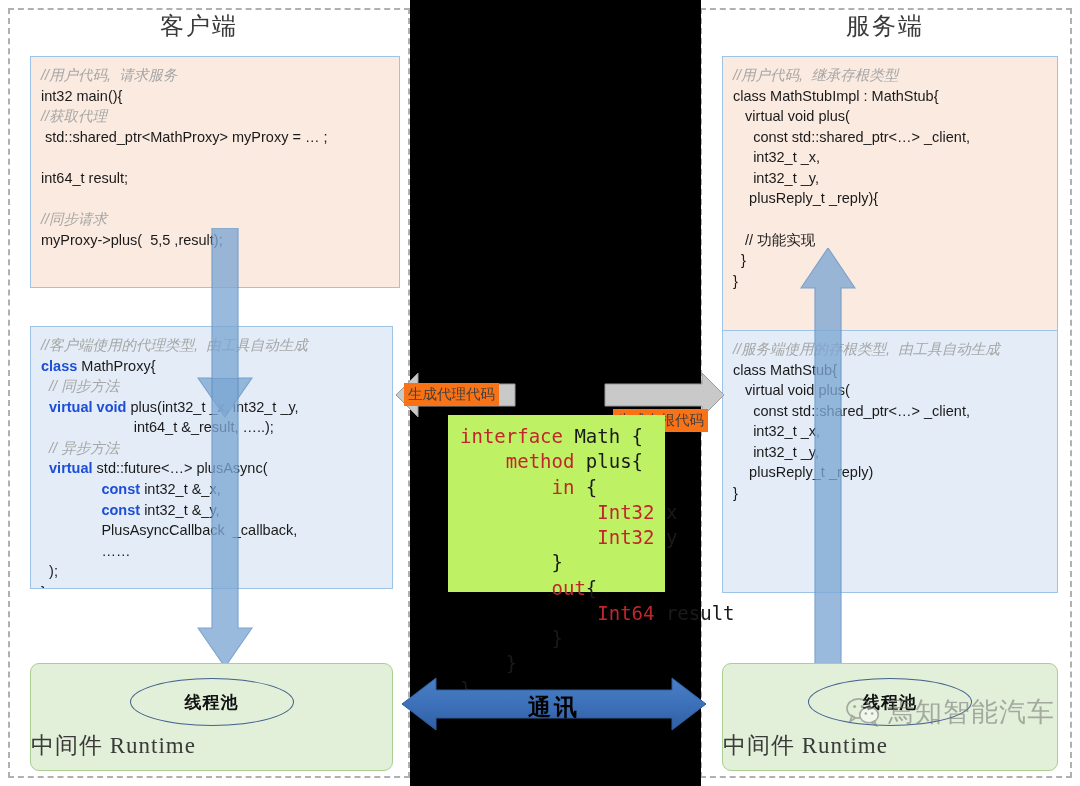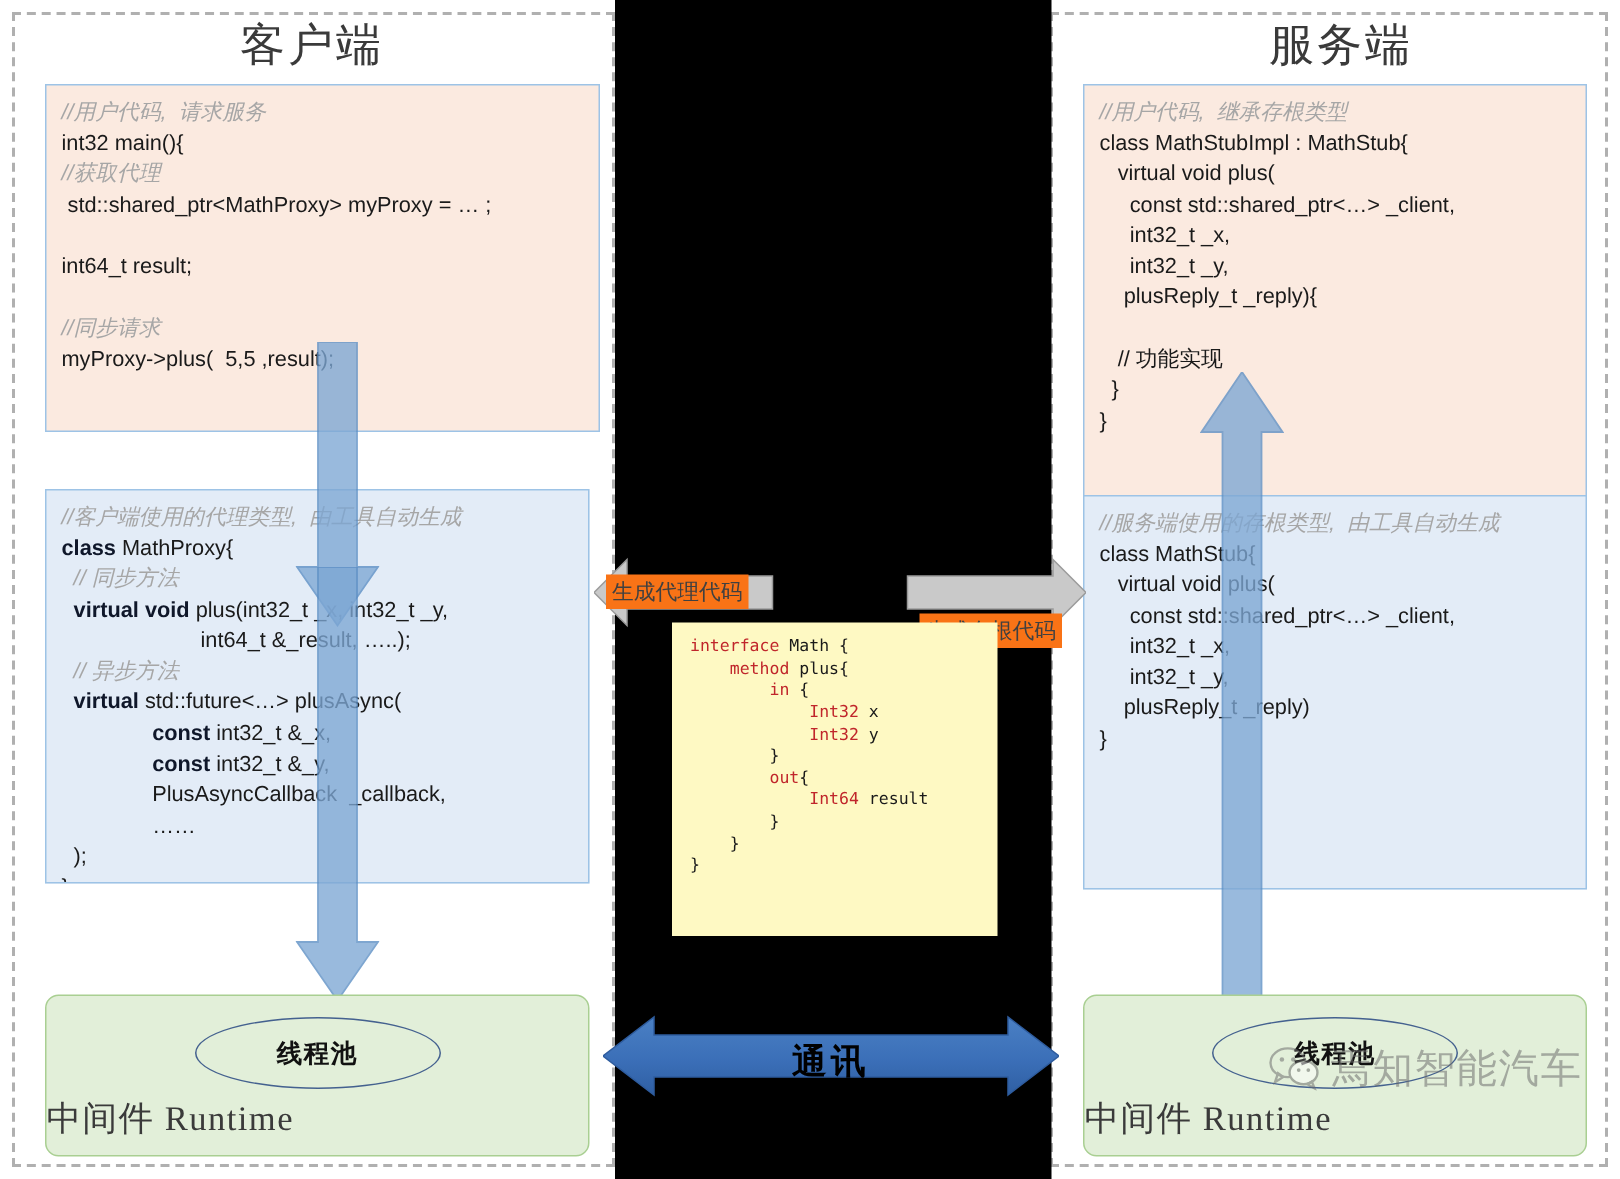--- a/index.html
+++ b/index.html
@@ -23,21 +23,21 @@
   
   #center-band {
     position: absolute;
     left: 410px; top: 0px; width: 291px; height: 786px;
     background: #000000;
   }
 
   
   .col-title {
     position: absolute;
-    font-size: 30px;
+    font-size: 24px;
     color: #3a3a3a;
     font-family: "Liberation Serif", "DejaVu Serif", serif;
     letter-spacing: 2px;
     white-space: nowrap;
   }
   #title-client { left: 160px; top: 10px; }
   #title-server { left: 846px; top: 10px; }
 
   
   .panel {
@@ -52,21 +52,21 @@
   }
   .panel.peach { background: #fbeae0; }
   .panel.blue  { background: #e3ecf7; }
 
   #panel-client-user  { left: 30px;  top: 56px;  width: 370px; height: 232px; }
   #panel-client-proxy { left: 30px;  top: 326px; width: 363px; height: 263px; }
   #panel-server-user  { left: 722px; top: 56px;  width: 336px; height: 287px; }
   #panel-server-stub  { left: 722px; top: 330px; width: 336px; height: 263px; }
 
   .cmt { color: #a6a6a6; font-style: italic; }
-  .kw  { color: #0f172a; font-weight: bold; text-align: right; }
+  .kw  { color: #1d4ed8; font-weight: bold; text-align: right; }
 
   
   .runtime-box {
     position: absolute;
     background: #e2efd9;
     border: 1px solid #a9cf92;
     border-radius: 9px;
     margin-top: 24px;
   }
   #runtime-client { left: 30px;  top: 639px; width: 363px; height: 108px; }
@@ -94,24 +94,24 @@
     font-family: "Liberation Serif", "DejaVu Serif", serif;
     letter-spacing: 1px;
   }
 
   
   .v-arrow { position: absolute; opacity: 0.78; }
 
   
   #idl-block {
     position: absolute;
-    left: 448px; top: 415px; width: 217px; height: 209px;
-    background: #fef9c3;
+    left: 448px; top: 415px; width: 217px; height: 177px;
+    background: #bef264;
     font-family: "DejaVu Sans Mono", "Liberation Mono", monospace;
-    font-size: 11px;
+    font-size: 19px;
     line-height: 1.33;
     color: #1a1a1a;
     padding: 9px 0 0 12px;
     white-space: pre;
   }
   #idl-block .r { color: #c0262b; }
 
   
   .gen-arrow { position: absolute; }
   .gen-label {

